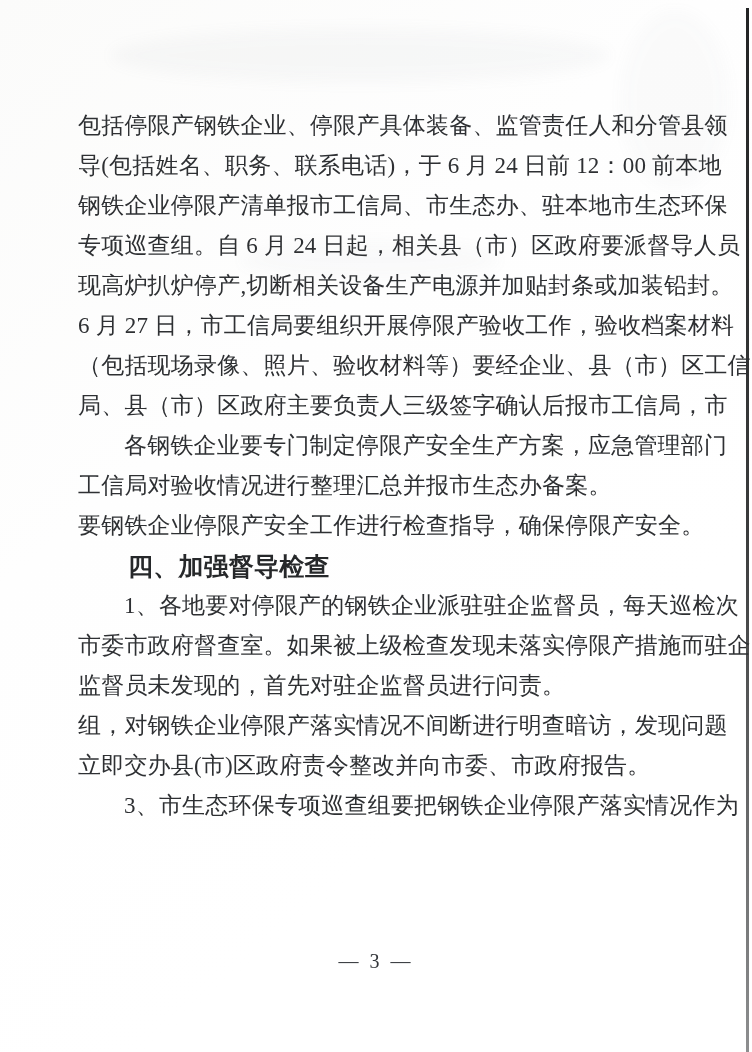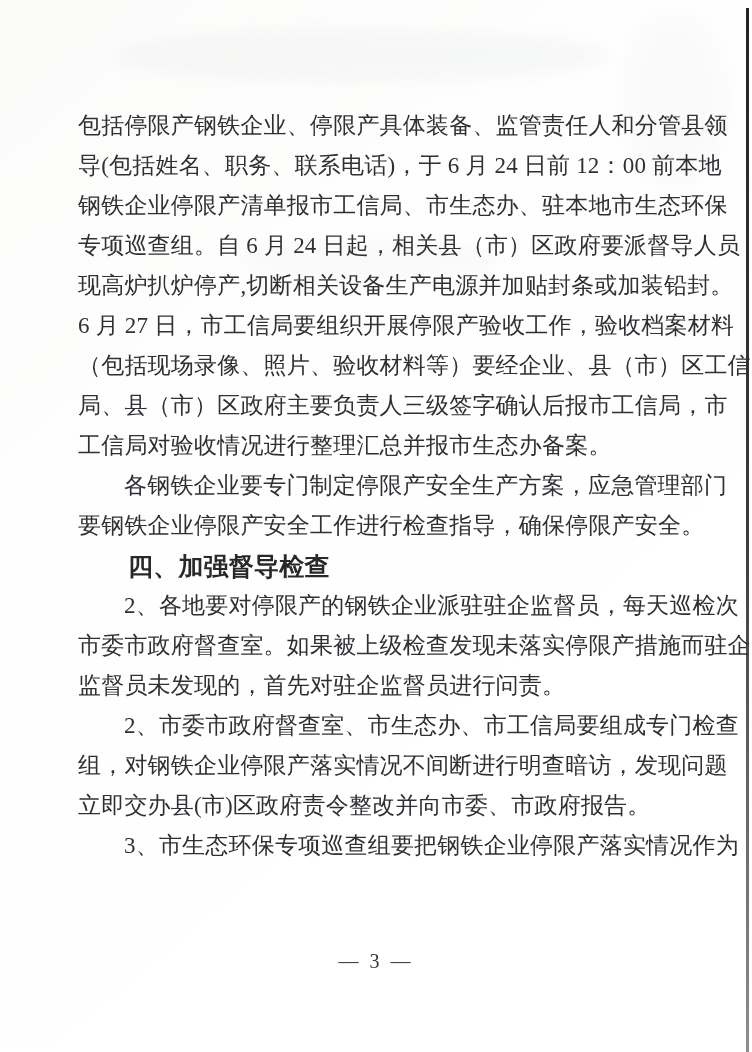--- a/index.html
+++ b/index.html
@@ -95,32 +95,31 @@
   <div class="text-block">
 
     <div class="line">包括停限产钢铁企业、停限产具体装备、监管责任人和分管县领</div>
     <div class="line">导(包括姓名、职务、联系电话)，于 6 月 24 日前 12：00 前本地</div>
     <div class="line">钢铁企业停限产清单报市工信局、市生态办、驻本地市生态环保</div>
     <div class="line">专项巡查组。自 6 月 24 日起，相关县（市）区政府要派督导人员</div>
     <div class="line">现高炉扒炉停产,切断相关设备生产电源并加贴封条或加装铅封。</div>
     <div class="line">6 月 27 日，市工信局要组织开展停限产验收工作，验收档案材料</div>
     <div class="line">（包括现场录像、照片、验收材料等）要经企业、县（市）区工信</div>
     <div class="line">局、县（市）区政府主要负责人三级签字确认后报市工信局，市</div>
+    <div class="line indent">各钢铁企业要专门制定停限产安全生产方案，应急管理部门</div>
+
     <div class="line last">工信局对验收情况进行整理汇总并报市生态办备案。</div>
-
-    <div class="line indent">各钢铁企业要专门制定停限产安全生产方案，应急管理部门</div>
     <div class="line last">要钢铁企业停限产安全工作进行检查指导，确保停限产安全。</div>
 
     <div class="line heading indent">四、加强督导检查</div>
 
-    <div class="line indent">2、各地要对停限产的钢铁企业派驻驻企监督员，每天巡检次</div>
+    <div class="line indent">1、各地要对停限产的钢铁企业派驻驻企监督员，每天巡检次</div>
     <div class="line">市委市政府督查室。如果被上级检查发现未落实停限产措施而驻企</div>
     <div class="line last">监督员未发现的，首先对驻企监督员进行问责。</div>
 
-    <div class="line indent">2、市委市政府督查室、市生态办、市工信局要组成专门检查</div>
     <div class="line">组，对钢铁企业停限产落实情况不间断进行明查暗访，发现问题</div>
     <div class="line last">立即交办县(市)区政府责令整改并向市委、市政府报告。</div>
 
     <div class="line last indent">3、市生态环保专项巡查组要把钢铁企业停限产落实情况作为</div>
 
   </div>
 
   <div class="footer">— 3 —</div>
 
 </div>

